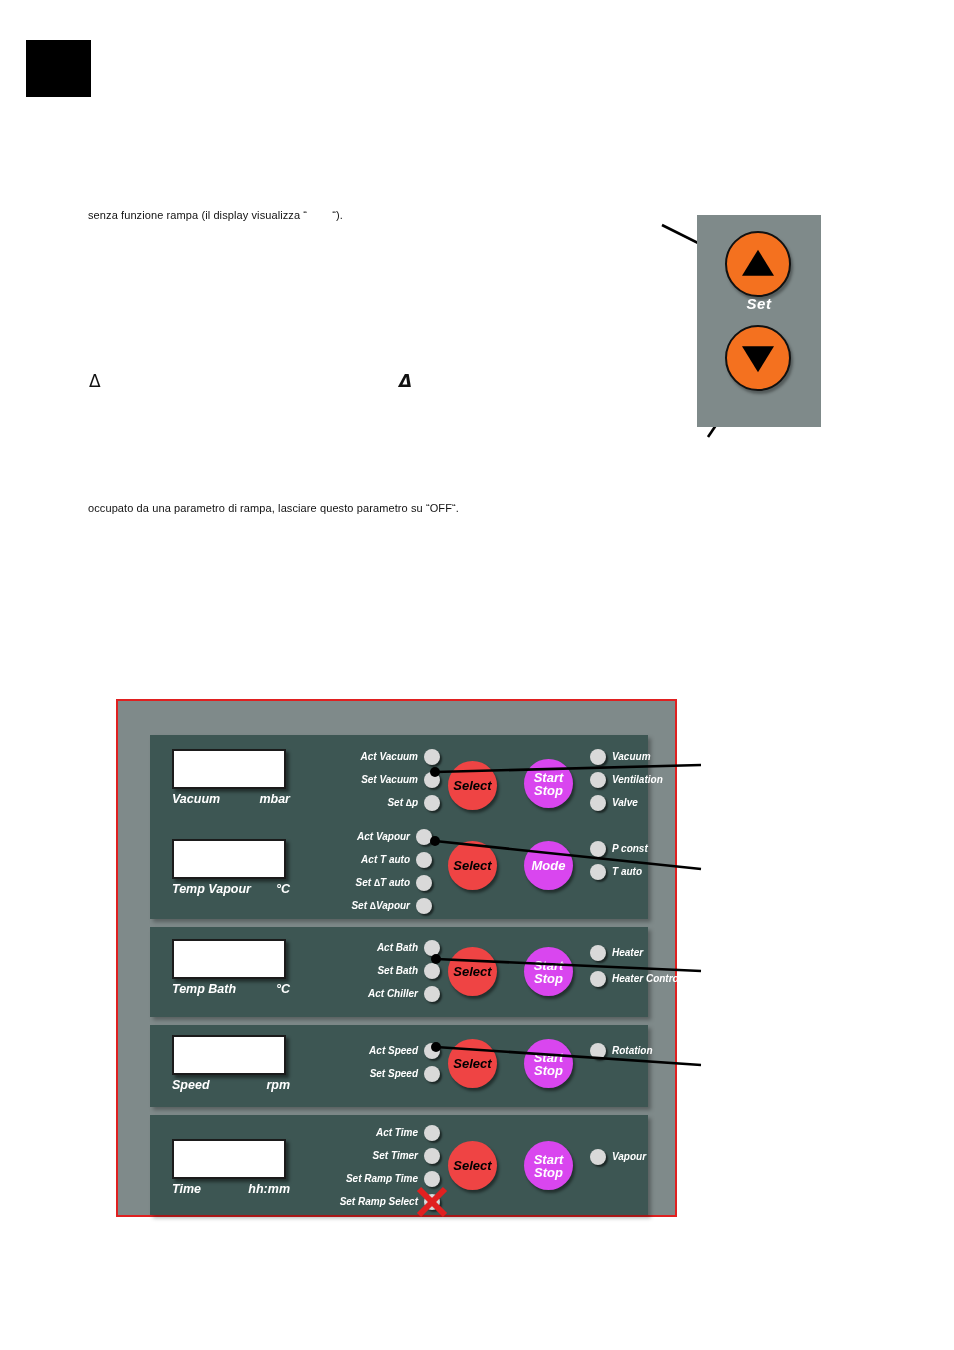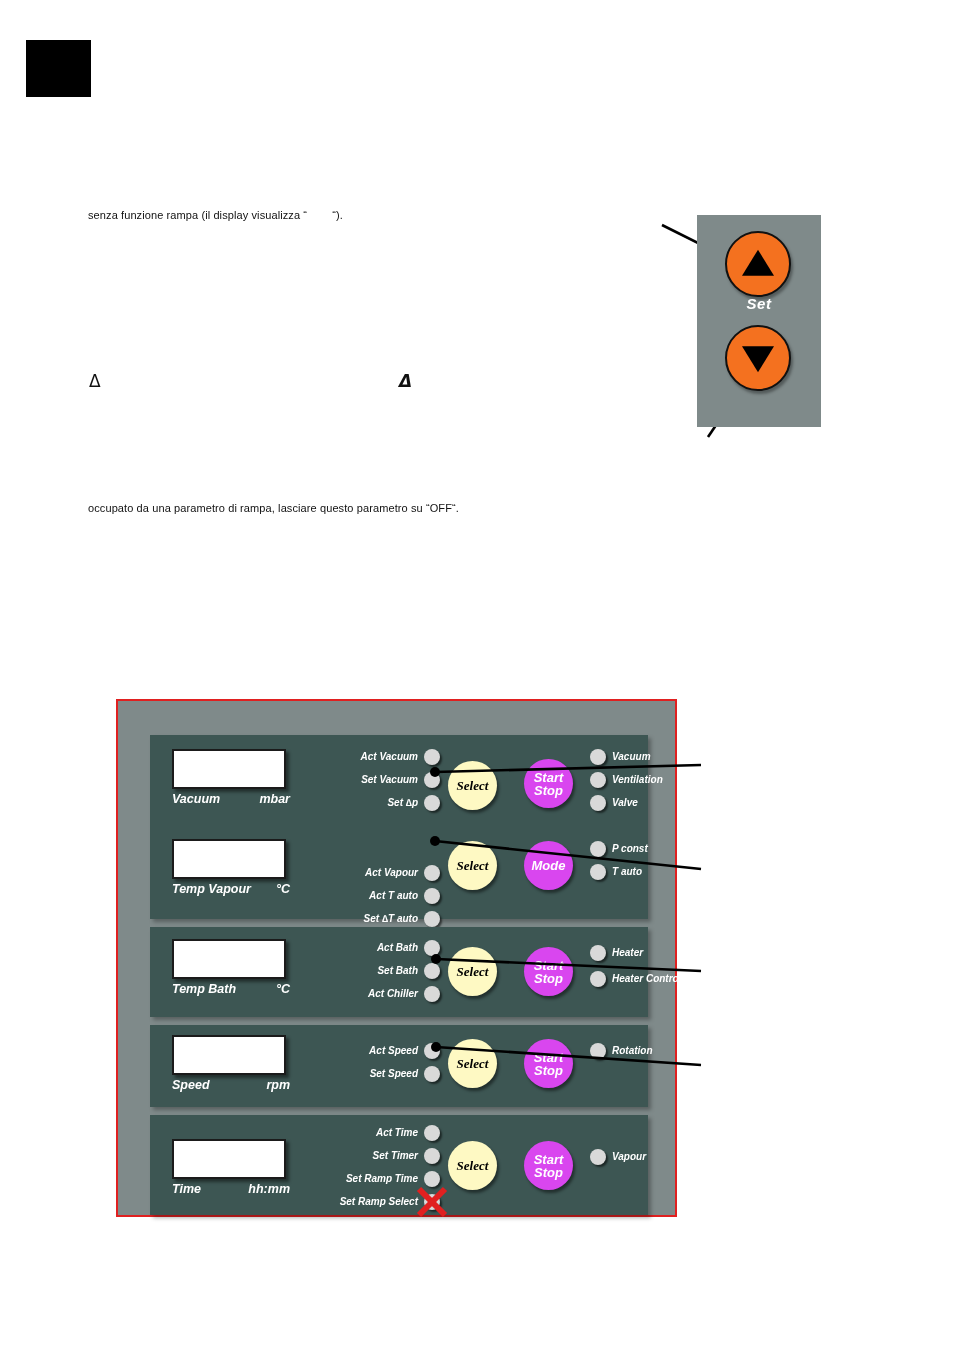--- a/index.html
+++ b/index.html
@@ -194,21 +194,21 @@
     align-items: center;
     justify-content: center;
     text-align: center;
     line-height: 1.0;
     font-size: 13px;
     font-weight: 700;
     font-style: italic;
     box-shadow: 2px 3px 3px rgba(0,0,0,0.45);
     box-sizing: border-box;
   }
-  .btn-select { background: #fef9c3; color: #000000; font-family: Liberation Serif, serif; }
+  .btn-select { background: #ef4444; color: #000000; }
   .btn-green  { background: #d946ef; color: #ffffff; }
   .btn-green .two-line { display: block; }
 
   
   #ramp-value-x {
     position: absolute;
     width: 34px;
     height: 34px;
     pointer-events: none;
   }
@@ -307,21 +307,21 @@
     </div>
 
     <div class="lcd-block" style="left:22px; top:104px;">
       <div class="lcd"></div>
       <div class="lcd-caption">
         <span>Temp Vapour</span>
         <span>°C</span>
       </div>
     </div>
 
-    <div class="led-list" style="left:150px; top:90px; width:140px;margin-top:36px;">
+    <div class="led-list" style="left:142px; top:90px; width:140px;">
       <div class="led-row">
         <span class="led-label">Act Vapour</span>
         <span class="led"></span>
       </div>
       <div class="led-row">
         <span class="led-label">Act T auto</span>
         <span class="led"></span>
       </div>
       <div class="led-row">
         <span class="led-label">Set ∆T auto</span>

